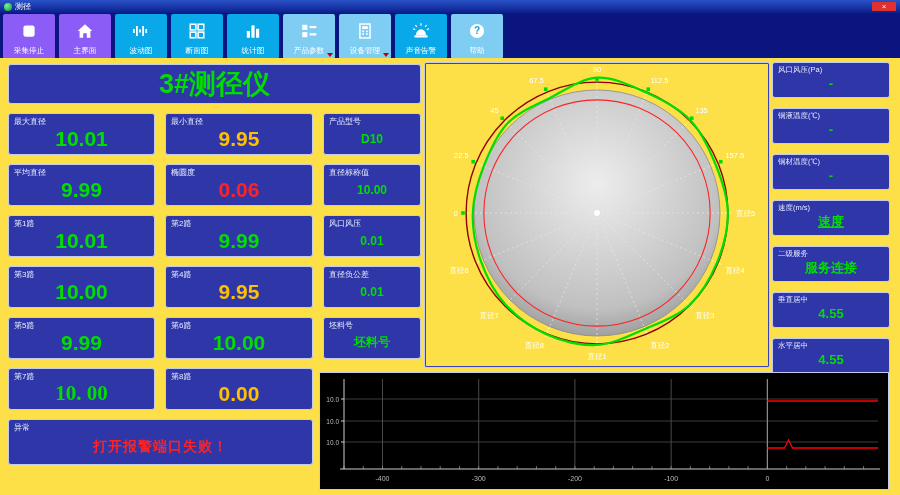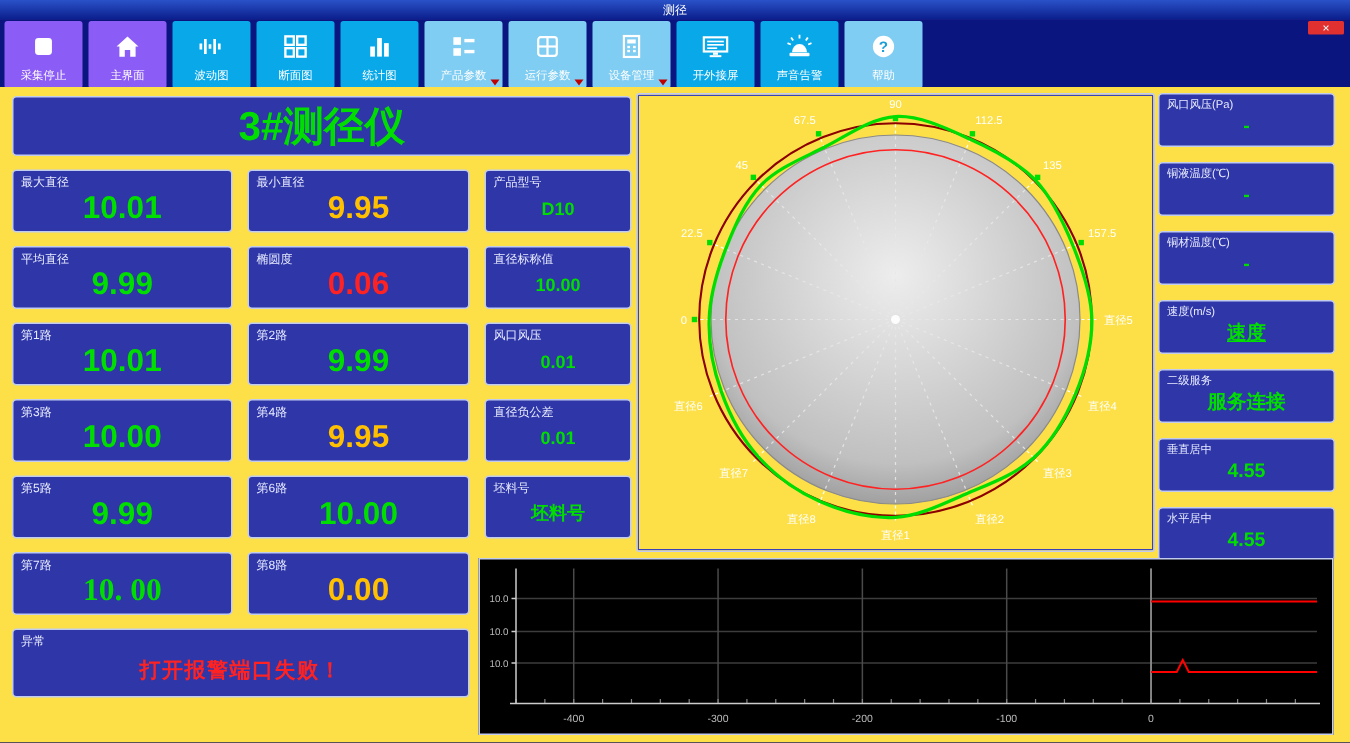--- a/index.html
+++ b/index.html
@@ -1,21 +1,21 @@
 <!DOCTYPE html>
 <html><head>
 <meta charset="utf-8">
 <style>
   html,body{margin:0;padding:0;background:#10123f;}
   .window{width:900px;height:495px;position:relative;overflow:hidden;
     font-family:"Liberation Sans",sans-serif;background:#2a2f9e;}
 
   
   .titlebar{height:13px;background:linear-gradient(#2a52c8,#0b1e8c);
-    display:flex;align-items:center;padding:0 4px;gap:3px;flex-direction:column;}
+    display:flex;align-items:center;padding:0 4px;gap:3px;}
   .app-icon{width:8px;height:8px;border-radius:50%;
     background:radial-gradient(circle at 35% 30%,#7df08a,#0f9c2e);}
   .title-text{color:#fff;font-size:8px;line-height:8px;}
   .close-btn{margin-left:auto;width:24px;height:9px;background:#e03030;color:#fff;
     font-size:8px;line-height:9px;text-align:center;border-radius:1px;cursor:pointer;}
 
   
   .toolbar{height:45px;background:#0a1580;display:flex;align-items:stretch;
     padding:1px 0 2px 3px;gap:4px;}
   .tb-btn{width:52px;display:flex;flex-direction:column;align-items:center;
@@ -141,60 +141,32 @@
               <rect x="8.5" y="10" width="6" height="2"></rect>
             </g>
           </svg>
         </div>
         <div class="lbl">产品参数</div>
         <span class="drop"></span>
       </div>
       <div class="tb-btn tb-light">
         <div class="icon">
           <svg width="18" height="18" viewBox="0 0 16 16">
-            <g fill="none" stroke="#fff" stroke-width="1.3">
-              <rect x="2.5" y="2.5" width="11" height="11" rx="1.5"></rect>
-              <line x1="2.5" y1="8" x2="13.5" y2="8"></line>
-              <line x1="8" y1="2.5" x2="8" y2="13.5"></line>
-            </g>
-          </svg>
-        </div>
-        <div class="lbl">运行参数</div>
-        <span class="drop"></span>
-      </div>
-      <div class="tb-btn tb-light">
-        <div class="icon">
-          <svg width="18" height="18" viewBox="0 0 16 16">
             <rect x="3.5" y="1.8" width="9" height="12.4" fill="none" stroke="#fff" stroke-width="1.3"></rect>
             <rect x="5.5" y="3.8" width="5" height="2.4" fill="#fff"></rect>
             <g fill="#fff">
               <rect x="5.5" y="7.6" width="1.6" height="1.4"></rect>
               <rect x="8.9" y="7.6" width="1.6" height="1.4"></rect>
               <rect x="5.5" y="10" width="1.6" height="1.4"></rect>
               <rect x="8.9" y="10" width="1.6" height="1.4"></rect>
             </g>
           </svg>
         </div>
         <div class="lbl">设备管理</div>
         <span class="drop"></span>
-      </div>
-      <div class="tb-btn tb-cyan">
-        <div class="icon">
-          <svg width="20" height="18" viewBox="0 0 18 16">
-            <rect x="2" y="2.5" width="14" height="8.5" fill="none" stroke="#fff" stroke-width="1.3"></rect>
-            <g fill="#fff">
-              <rect x="4" y="4.5" width="10" height="1"></rect>
-              <rect x="4" y="6.5" width="10" height="1"></rect>
-              <rect x="4" y="8.5" width="6" height="1"></rect>
-              <rect x="7.5" y="11.5" width="3" height="1.5"></rect>
-              <rect x="5.5" y="13.2" width="7" height="1.2"></rect>
-            </g>
-          </svg>
-        </div>
-        <div class="lbl">开外接屏</div>
       </div>
       <div class="tb-btn tb-cyan">
         <div class="icon">
           <svg width="20" height="18" viewBox="0 0 18 16">
             <path d="M4.5 11.5 a4.5 5 0 0 1 9 0 Z" fill="#fff"></path>
             <rect x="3" y="11.8" width="12" height="2" rx="0.6" fill="#fff"></rect>
             <g stroke="#fff" stroke-width="1.1">
               <line x1="9" y1="1" x2="9" y2="3.2"></line>
               <line x1="4" y1="2.6" x2="5.2" y2="4.4"></line>
               <line x1="14" y1="2.6" x2="12.8" y2="4.4"></line>

